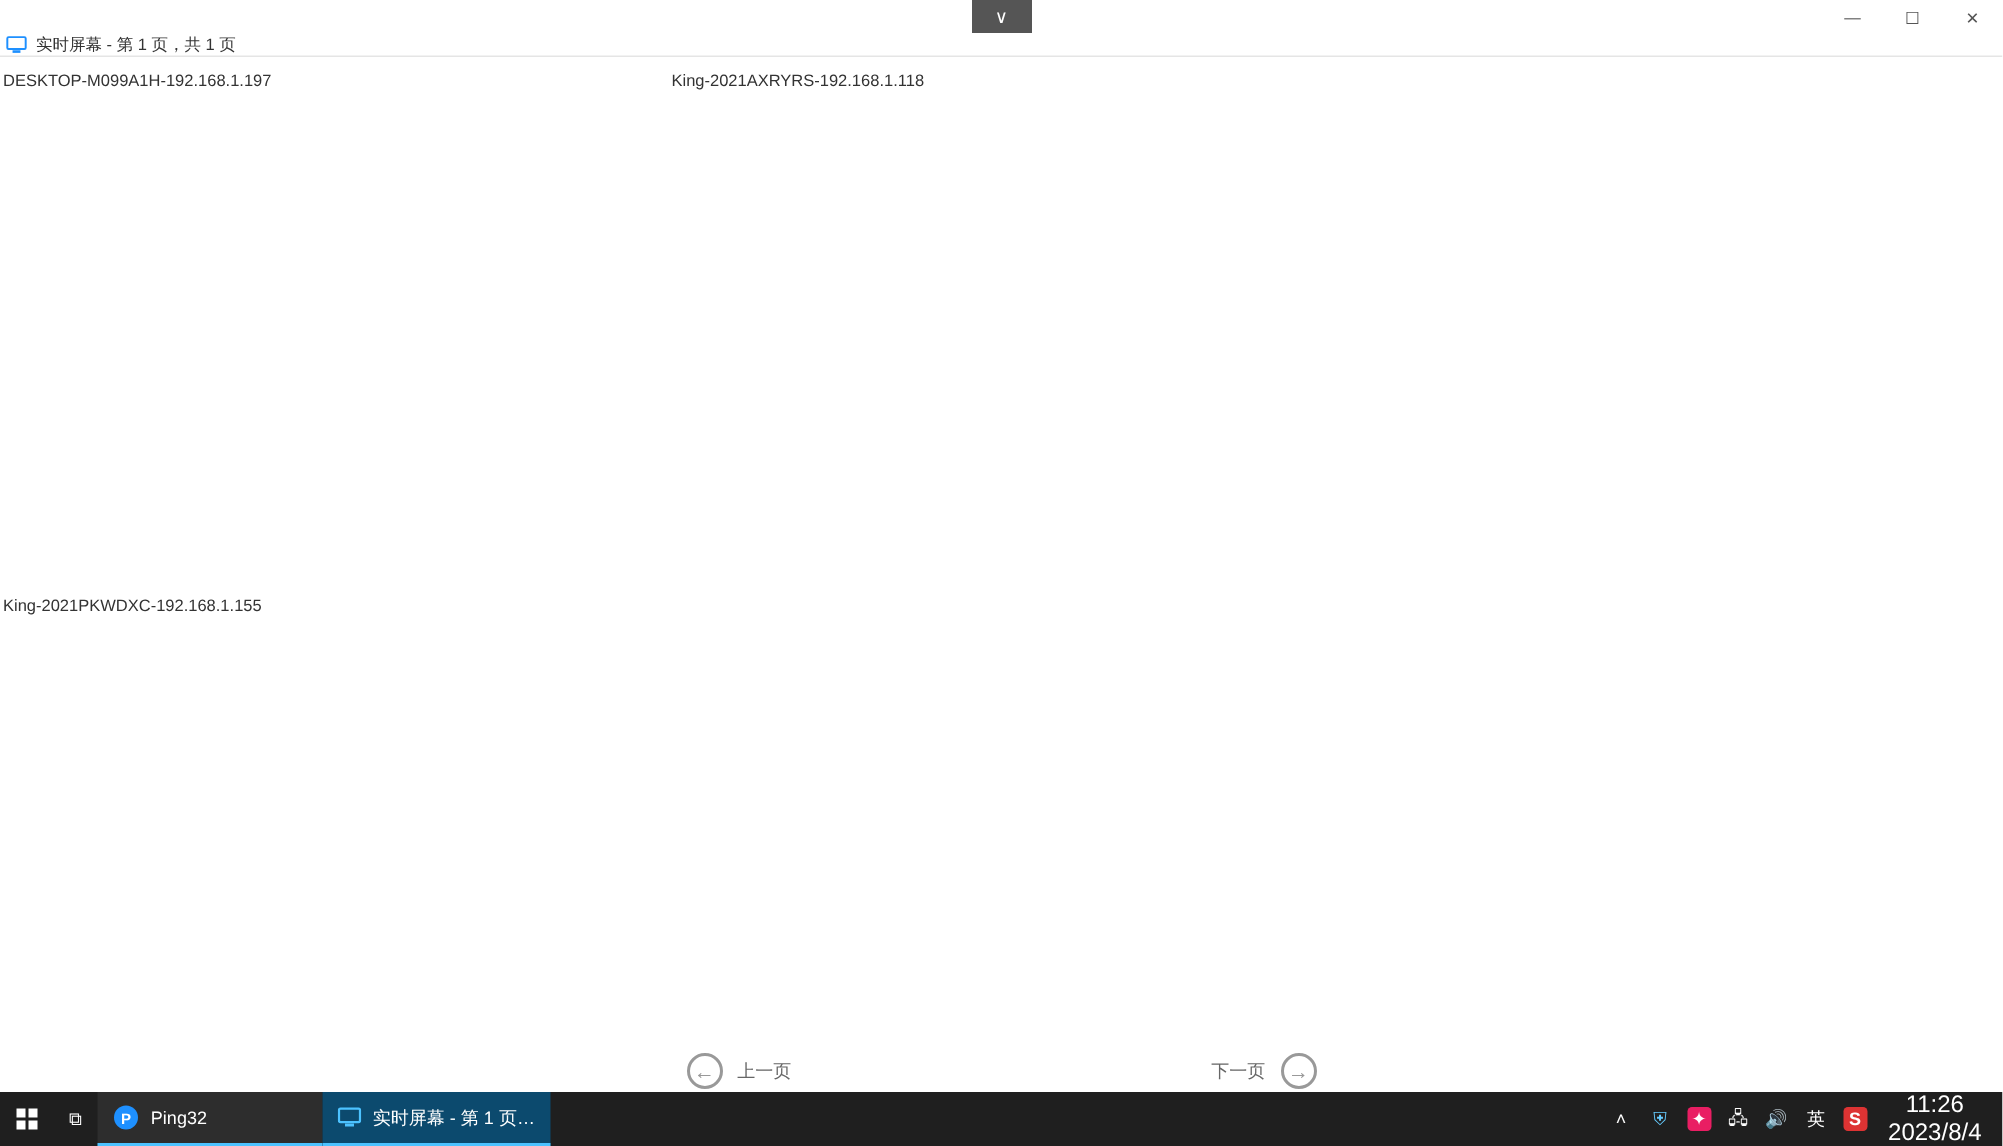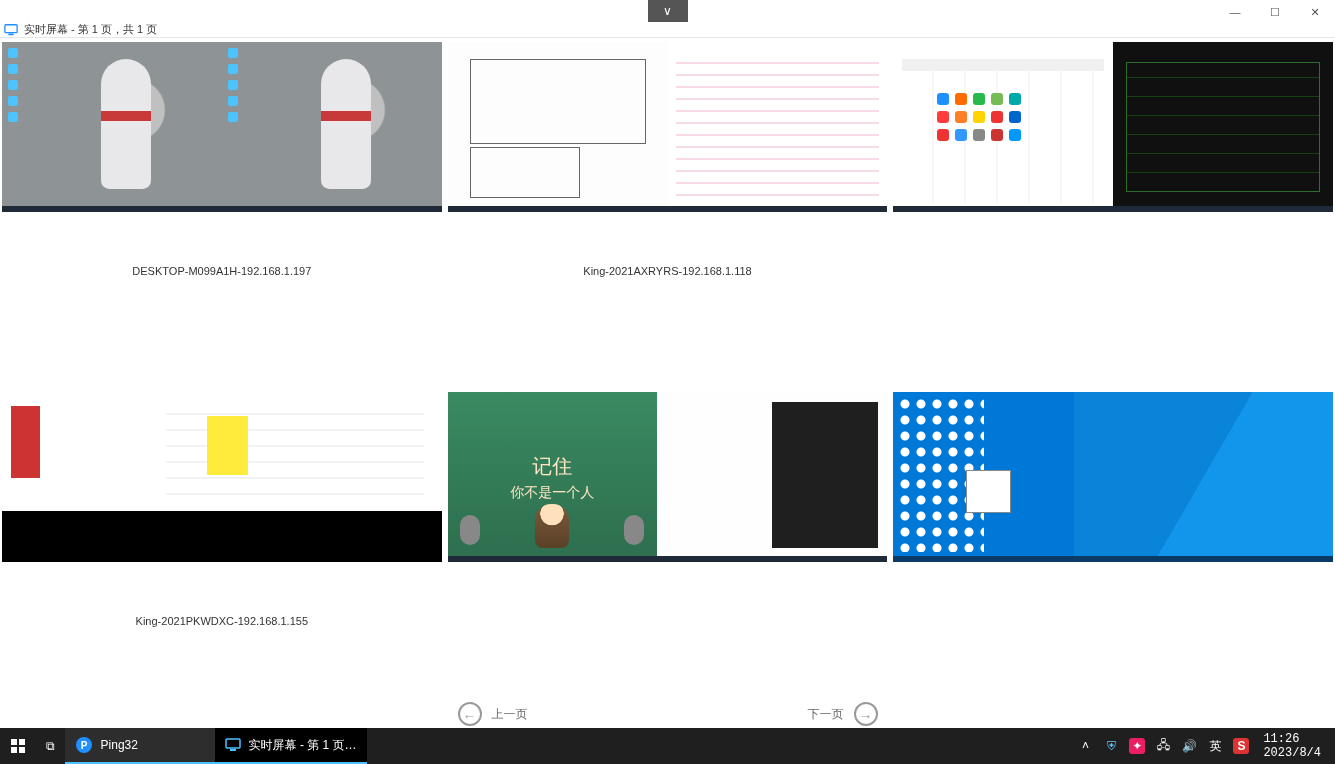--- a/index.html
+++ b/index.html
@@ -58,22 +58,20 @@
     overflow: hidden;
   }
   .grid {
     display: grid;
     grid-template-columns: repeat(3, 1fr);
     gap: 4px 6px;
     height: 100%;
   }
   .cell {
     display: flex;
-    flex-direction: column;
-    gap: 47px;
   }
   .cell-label {
     text-align: center;
     font-size: 11px;
     color: #333;
     padding: 6px 0 4px;
     height: 26px;
   }
   .thumb {
     flex: none;
@@ -205,39 +203,39 @@
     display: flex;
     align-items: center;
     gap: 8px;
     padding: 0 10px;
     min-width: 150px;
     background: #2d2d2d;
     border-bottom: 2px solid #4cc2ff;
     font-size: 12px;
     cursor: pointer;
   }
-  .taskbar .task-app.active { background: #000000; }
+  .taskbar .task-app.active { background: #0c4a6e; }
   .taskbar .spacer { flex: 1; }
   .taskbar .tray {
     display: flex;
     align-items: center;
     gap: 10px;
     padding: 0 6px;
     font-size: 11px;
   }
   .taskbar .tray .ic {
     width: 16px; height: 16px; display:flex;align-items:center;justify-content:center;
     font-size:12px; cursor:pointer;
   }
   .taskbar .clock {
-    font-size: 12px;
+    text-align: center;
+    font-size: 16px;
     line-height: 1.2;
     padding: 0 8px;
     cursor: pointer;
-    font-family: Liberation Mono, monospace;
   }
   svg { display:block; }
 </style>
 </head>
 <body>
 
 <div class="titlebar">
   <span class="app-icon">
     <svg width="14" height="14" viewBox="0 0 16 16">
         <rect x="1" y="2" width="14" height="9" rx="1" fill="none" stroke="#1e90ff" stroke-width="1.5"></rect>

